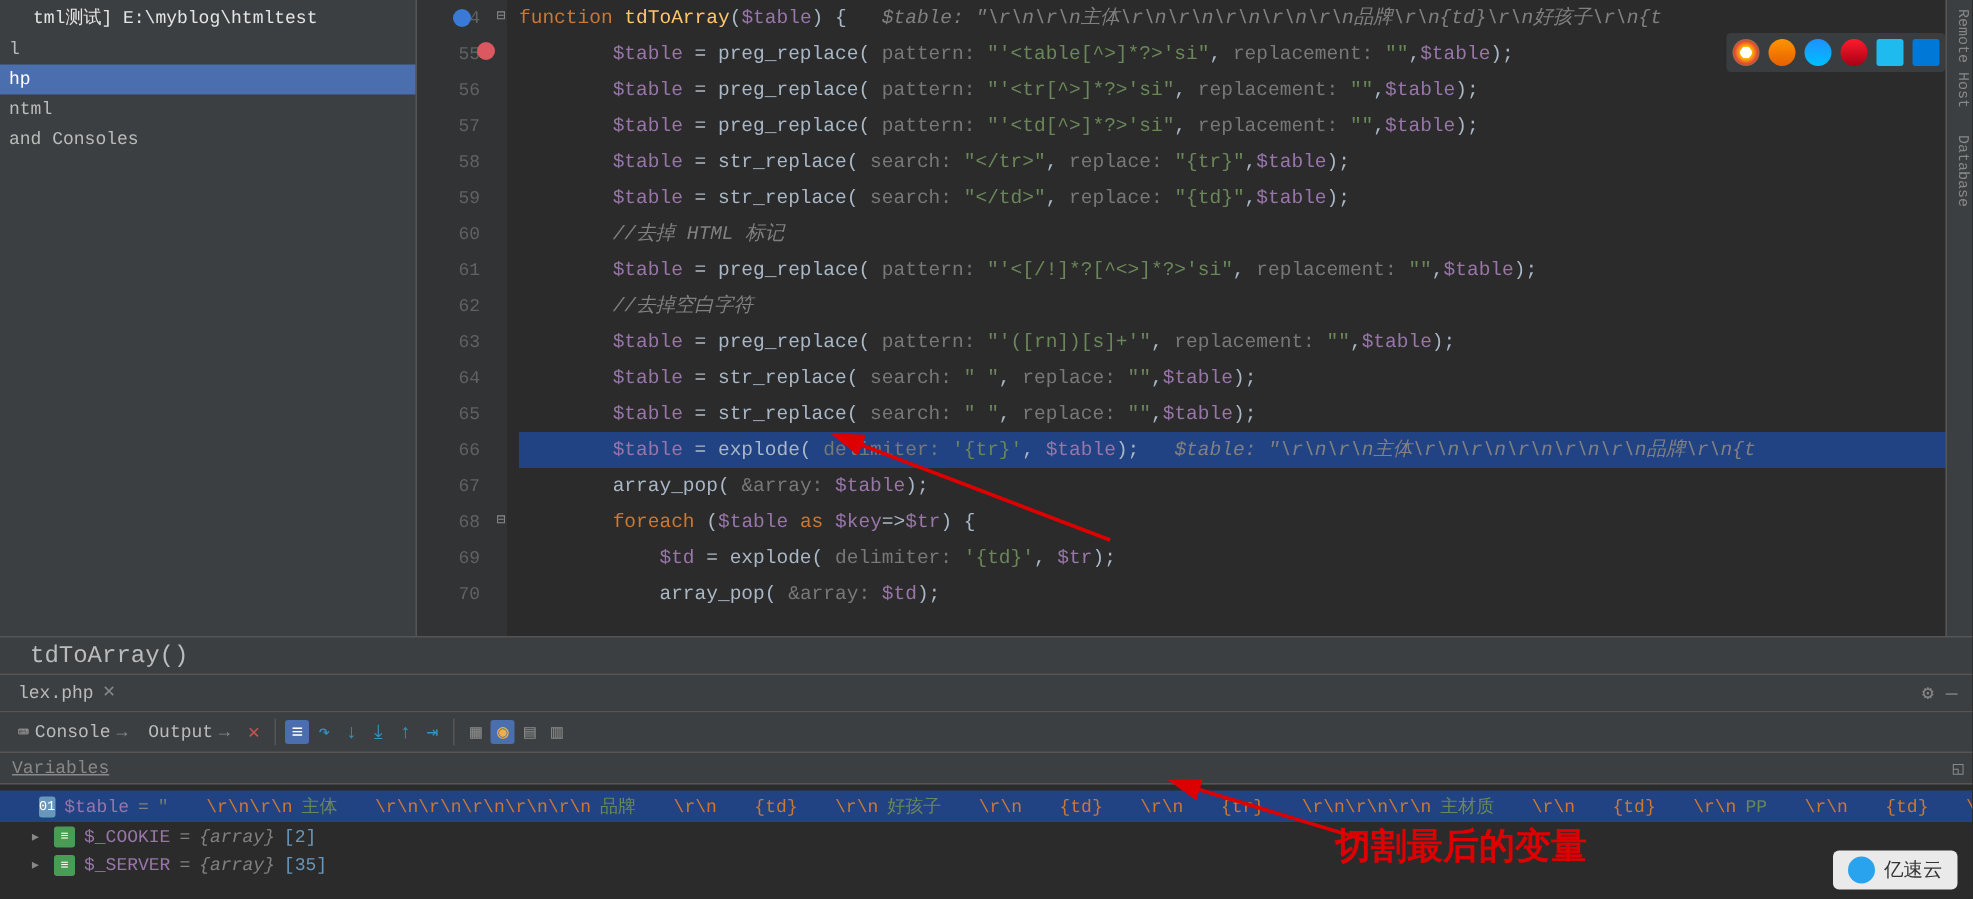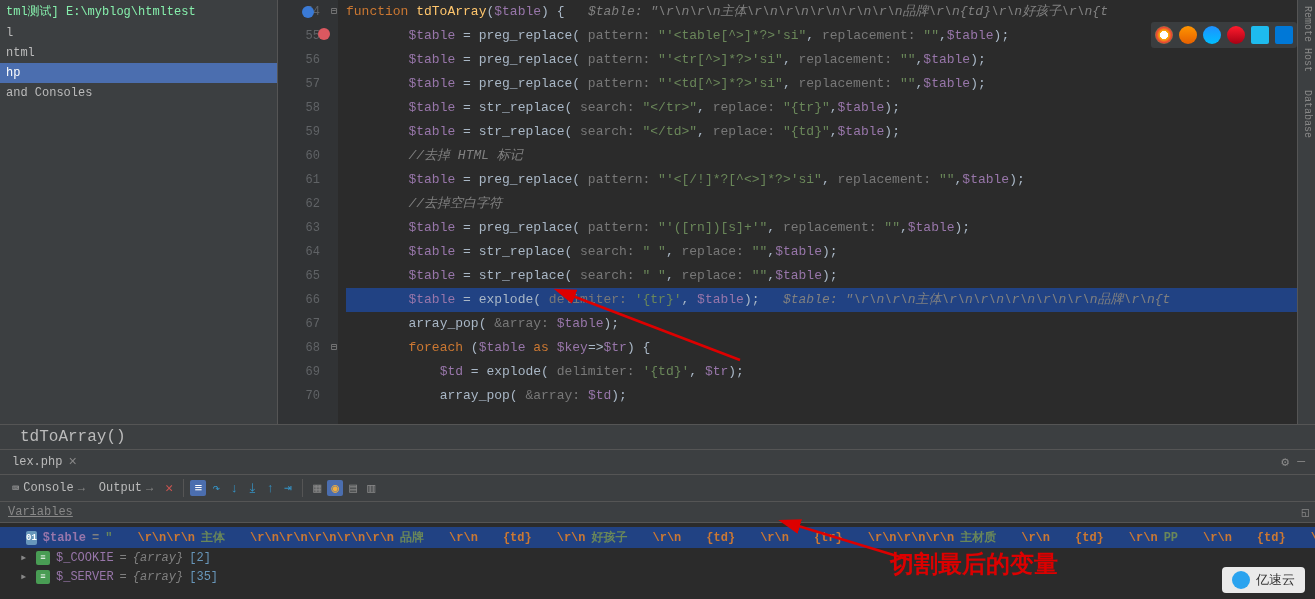--- a/index.html
+++ b/index.html
@@ -17,22 +17,22 @@
   display: flex;
   height: 424px;
 }
 .sidebar {
   width: 278px;
   background: #3c3f41;
   border-right: 1px solid #555;
   position: relative;
 }
 .sidebar-header {
-  padding: 3px 6px;
-  color: #86efac;
+  padding: 3px 22px;
+  color: #e5e5e5;
   font-size: 12px;
   white-space: nowrap;
   overflow: hidden;
 }
 .tree-item {
   padding: 3px 6px;
   color: #bbb;
   font-size: 12px;
   cursor: pointer;
 }
@@ -176,21 +176,20 @@
 }
 .var-row {
   padding: 2px 6px 2px 20px;
   display: flex;
   align-items: center;
   gap: 6px;
   white-space: nowrap;
 }
 .var-row.highlighted {
   background: #214283;
-  font-weight: bold;
 }
 .var-arrow { color: #888; width: 10px; }
 .var-icon {
   width: 14px; height: 14px;
   background: #499c54;
   color: #fff;
   font-size: 9px;
   display: inline-flex;
   align-items: center;
   justify-content: center;
@@ -267,22 +266,22 @@
 }
 </style>
 </head>
 <body>
 
 <div class="main-area">
   <div class="sidebar">
     <div class="sidebar-header">tml测试]  E:\myblog\htmltest</div>
     <div id="tree">
         <div class="tree-item">l</div>
+        <div class="tree-item selected">hp</div>
         <div class="tree-item">ntml</div>
-        <div class="tree-item selected">hp</div>
         <div class="tree-item">and Consoles</div>
       </div>
   </div>
   <div class="editor-area">
     <div class="gutter" id="gutter">
         <div class="gutter-line">54<span class="fold-icon">⊟</span></div>
         <div class="gutter-line">55</div>
         <div class="gutter-line">56</div>
         <div class="gutter-line">57</div>
         <div class="gutter-line">58</div>

